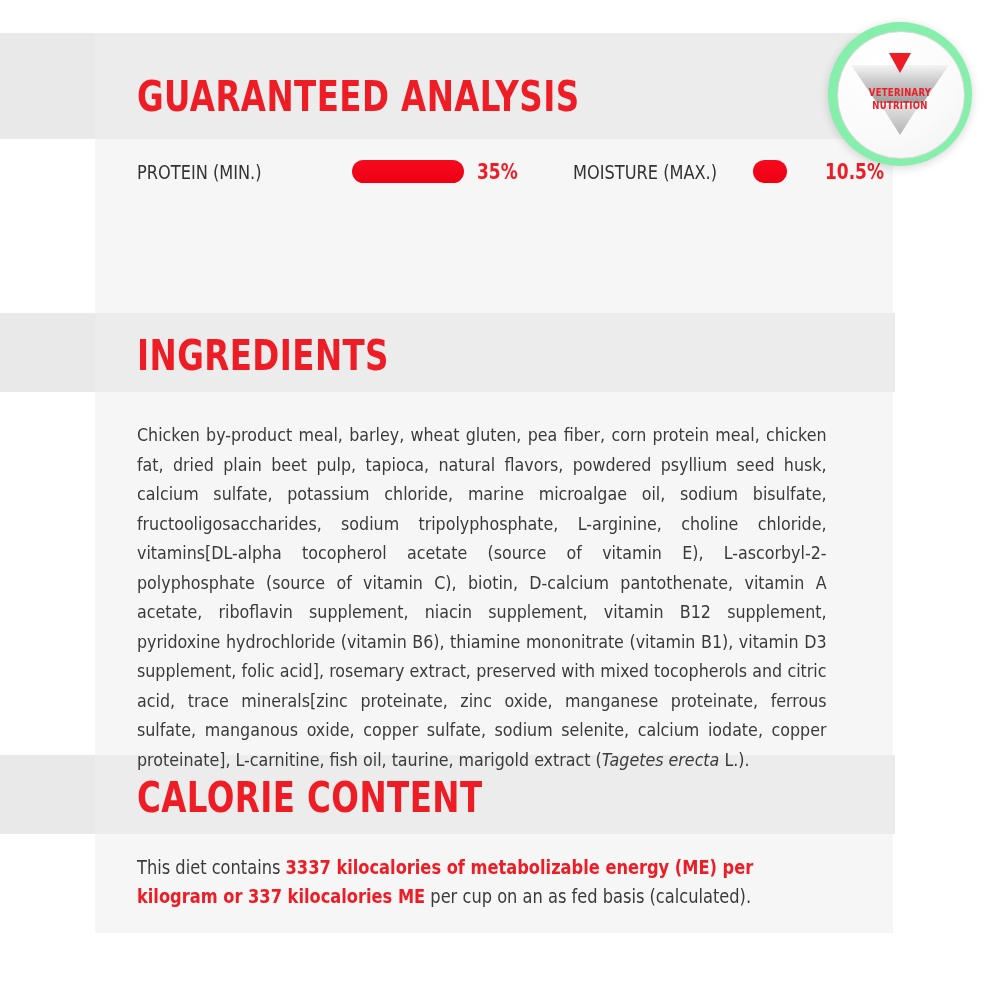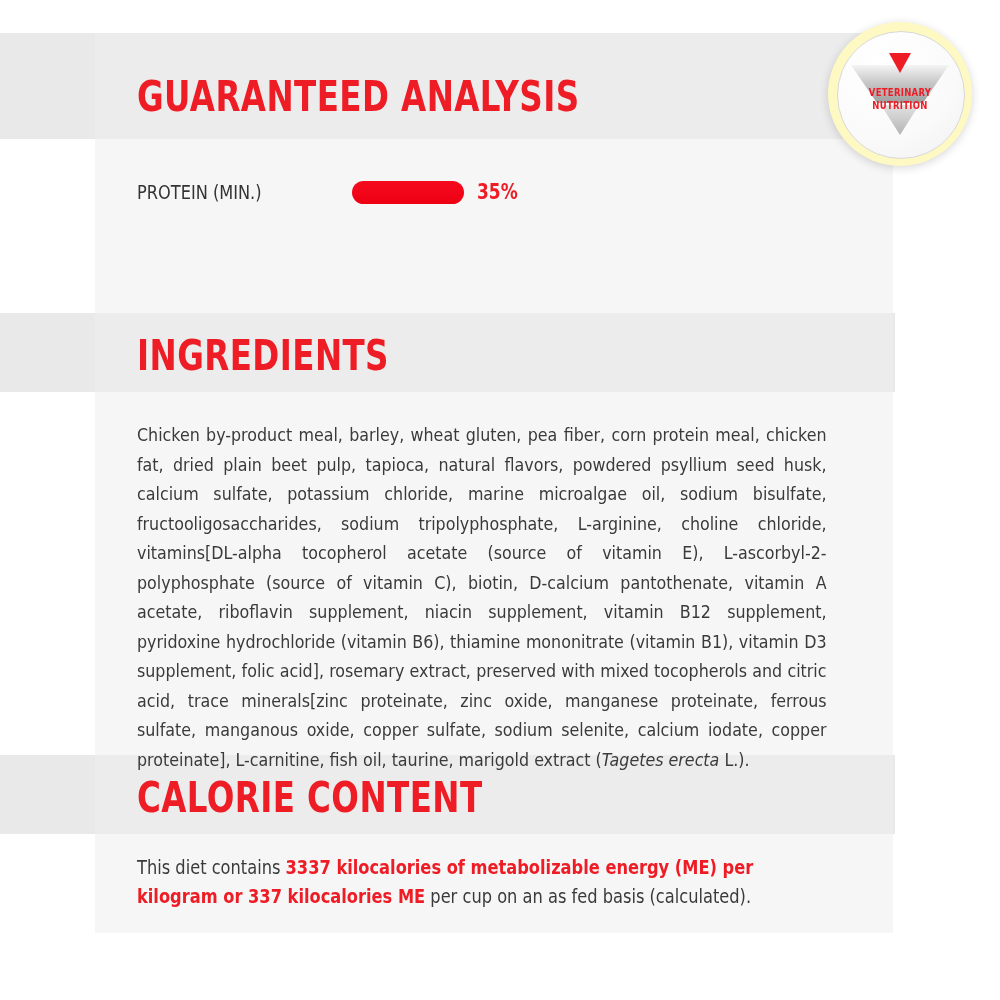--- a/index.html
+++ b/index.html
@@ -37,21 +37,21 @@
   }
   #h-ga{left:137px;top:72px;font-size:42px;}
   #h-ing{left:137px;top:331px;font-size:42px;}
   #h-cal{left:137px;top:773px;font-size:42px;}
 
   
   .ga{position:absolute;left:0;top:160px;width:895px;height:140px;}
   .ga-col{position:absolute;top:0;}
   .ga-col.left{left:137px;width:400px;}
   .ga-col.right{left:573px;width:320px;}
-  .ga-row{position:relative;height:44px;display:flex;align-items:flex-end;}
+  .ga-row{position:relative;height:44px;display:flex;align-items:flex-start;}
   .ga-label{
     color:#333333;
     font-family:"DejaVu Sans Condensed","Liberation Sans Narrow","Liberation Sans", sans-serif;
     font-size:20px;
     transform:scaleX(0.9);
     transform-origin:left center;
     white-space:nowrap;
   }
   .ga-col.left .ga-label{width:215px;}
   .ga-col.right .ga-label{width:180px;}
@@ -91,21 +91,21 @@
     line-height:29px;
     transform:scaleX(0.95);
     transform-origin:left top;
   }
   .cal-body b{color:#ee1c25;font-weight:bold;}
 
   
   .badge{
     position:absolute;left:828px;top:22px;width:144px;height:144px;
     border-radius:50%;
-    background:#fef9c3;
+    background:#86efac;
     box-shadow:0 2px 10px rgba(0,0,0,0.16);
   }
   .badge-ring{
     position:absolute;left:9px;top:9px;width:126px;height:126px;
     border-radius:50%;
     border:1px solid #d8d8d8;
     background:radial-gradient(circle at 35% 25%, #ffffff 0%, #fafafa 60%, #f0f0f0 100%);
   }
   .badge-svg{position:absolute;left:9px;top:9px;width:126px;height:126px;}
   .badge-text{
@@ -142,20 +142,27 @@
       <div class="ga-row">
         <span class="ga-label">PROTEIN (MIN.)</span>
         <span class="bar-cell">
           <span class="bar" style="width: 112px;"></span>
         </span>
         <span class="ga-value">35%</span>
       </div>
     </div>
 
     <div class="ga-col right">
+      <div class="ga-row">
+        <span class="ga-label">MOISTURE (MAX.)</span>
+        <span class="bar-cell">
+          <span class="bar" style="width: 34px;"></span>
+        </span>
+        <span class="ga-value">10.5%</span>
+      </div>
     </div>
   </div>
 
   <div class="heading" id="h-ing">INGREDIENTS</div>
 
   <div class="ing-body"><span>Chicken by-product meal, barley, wheat gluten, pea fiber, corn protein meal, chicken fat, dried plain beet pulp, tapioca, natural flavors, powdered psyllium seed husk, calcium sulfate, potassium chloride, marine microalgae oil, sodium bisulfate, fructooligosaccharides, sodium tripolyphosphate, L-arginine, choline chloride, vitamins[DL-alpha tocopherol acetate (source of vitamin E), L-ascorbyl-2-polyphosphate (source of vitamin C), biotin, D-calcium pantothenate, vitamin A acetate, riboflavin supplement, niacin supplement, vitamin B12 supplement, pyridoxine hydrochloride (vitamin B6), thiamine mononitrate (vitamin B1), vitamin D3 supplement, folic acid], rosemary extract, preserved with mixed tocopherols and citric acid, trace minerals[zinc proteinate, zinc oxide, manganese proteinate, ferrous sulfate, manganous oxide, copper sulfate, sodium selenite, calcium iodate, copper proteinate], L-carnitine, fish oil, taurine, marigold extract (</span><i>Tagetes erecta</i><span> L.).</span></div>
 
   <div class="heading" id="h-cal">CALORIE CONTENT</div>
 
   <div class="cal-body"><span>This diet contains </span><b>3337 kilocalories of metabolizable energy (ME) per kilogram or 337 kilocalories ME</b><span> per cup on an as fed basis (calculated).</span></div>

